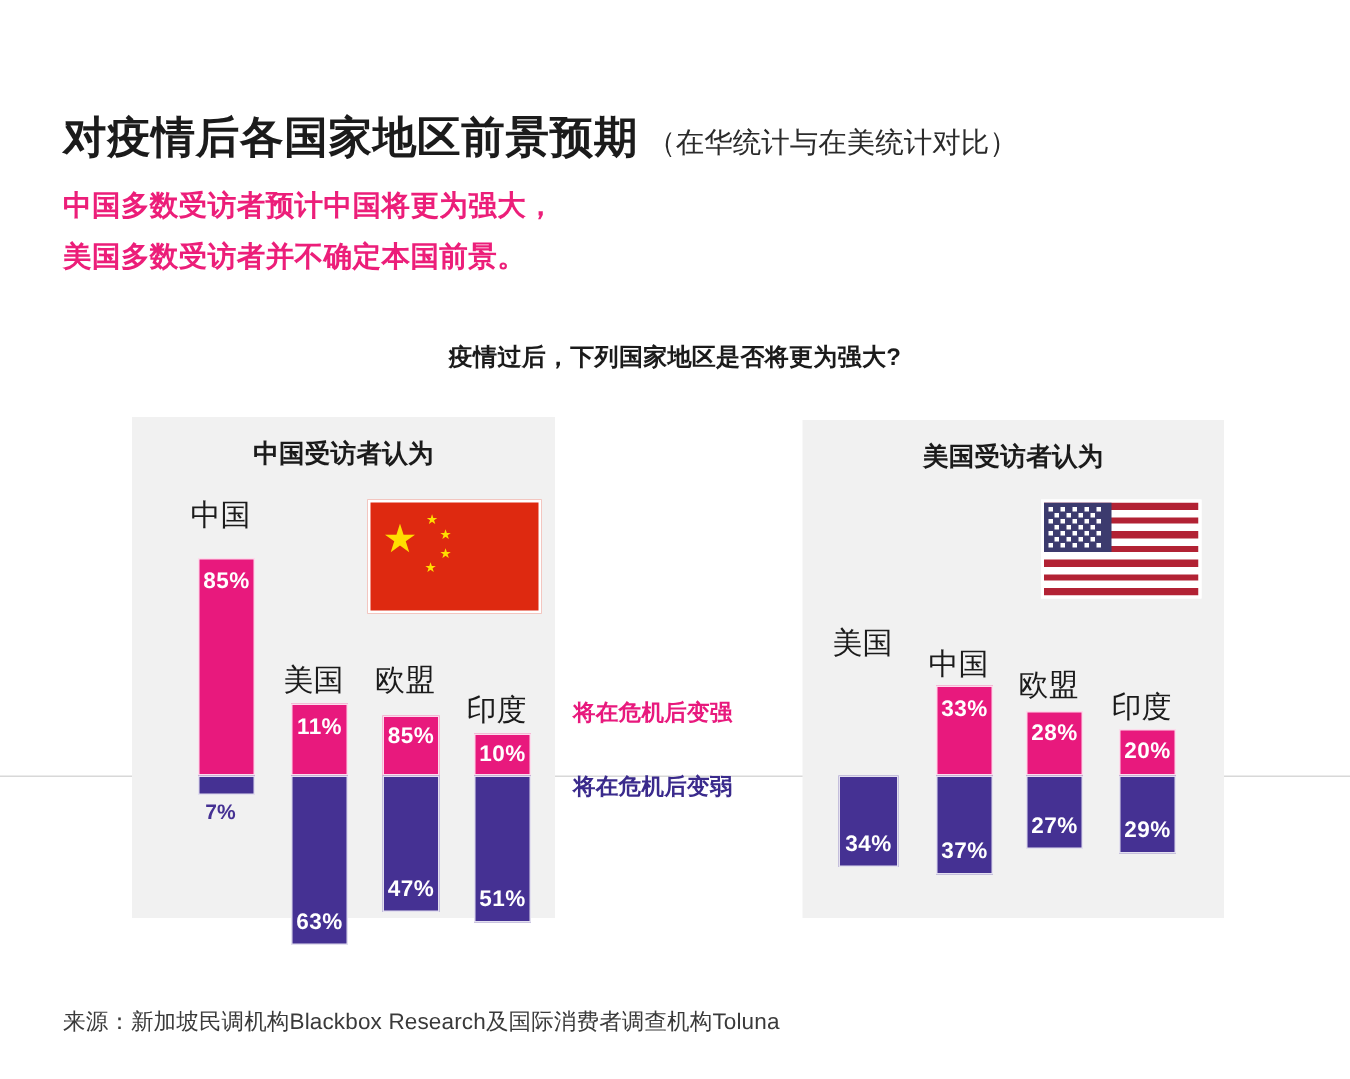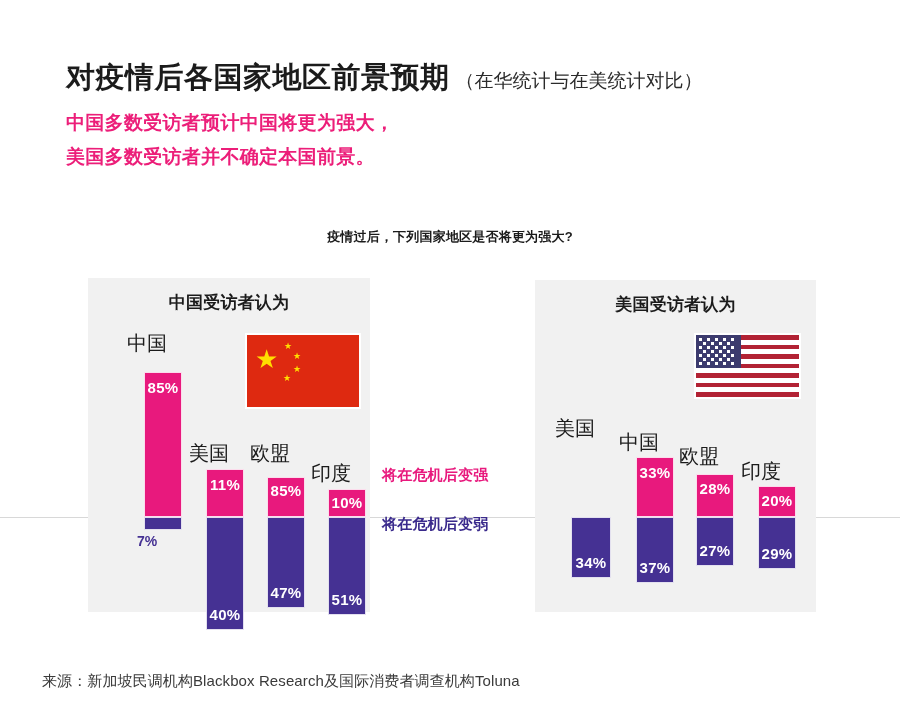--- a/index.html
+++ b/index.html
@@ -16,23 +16,22 @@
     width: 900px;
     height: 719px;
     background: #ffffff;
     overflow: hidden;
   }
 
   
   #header-block {
     position: absolute;
     left: 42px;
-    top: 58px;
+    top: 72px;
     width: 830px;
-    margin-left: 24px;
   }
   #title-row {
     display: flex;
     align-items: baseline;
     white-space: nowrap;
   }
   #main-title {
     font-size: 29px;
     font-weight: bold;
     color: #1b1b1b;
@@ -53,21 +52,21 @@
   }
   #subtitle-line-2 { margin-top: 8px; }
 
   
   #question {
     position: absolute;
     top: 228px;
     left: 0;
     width: 900px;
     text-align: center;
-    font-size: 13px;
+    font-size: 16px;
     font-weight: bold;
     color: #1b1b1b;
     letter-spacing: 0.2px;
   }
 
   
   #baseline-rule {
     position: absolute;
     left: 0;
     top: 517px;
@@ -102,21 +101,21 @@
     width: 110px;
     left: 50%;
     margin-left: -55px;
     text-align: center;
     font-size: 20px;
     color: #1b1b1b;
     white-space: nowrap;
   }
   .seg {
     position: absolute;
-    left: 16px;
+    left: 4px;
     width: 100%;
     box-sizing: border-box;
     border: 1px solid rgba(255,255,255,0.85);
   }
   .seg-up   { background: #e8197d; }
   .seg-down { background: #453193; }
   .seg-val {
     position: absolute;
     left: 0; right: 0;
     text-align: center;
@@ -239,21 +238,21 @@
     <div class="seg seg-down" style="top:187px; height:13px;"></div>
     <div class="val-outside" style="top:203px;">7%</div>
   </div>
 
   <div class="bar-group" style="left:190px; top:440px; width:38px; height:180px;">
     <div class="bar-label" style="top:0px;">美国</div>
     <div class="seg seg-up" style="top:29px; height:48px;">
       <div class="seg-val val-top">11%</div>
     </div>
     <div class="seg seg-down" style="top:77px; height:113px;">
-      <div class="seg-val val-bottom">40%</div>
+      <div class="seg-val val-bottom">63%</div>
     </div>
   </div>
 
   <div class="bar-group" style="left:251px; top:440px; width:38px; height:160px;">
     <div class="bar-label" style="top:0px;">欧盟</div>
     <div class="seg seg-up" style="top:37px; height:40px;">
       <div class="seg-val val-top" style="top:4px;">85%</div>
     </div>
     <div class="seg seg-down" style="top:77px; height:91px;text-decoration:underline;">
       <div class="seg-val val-bottom">47%</div>

